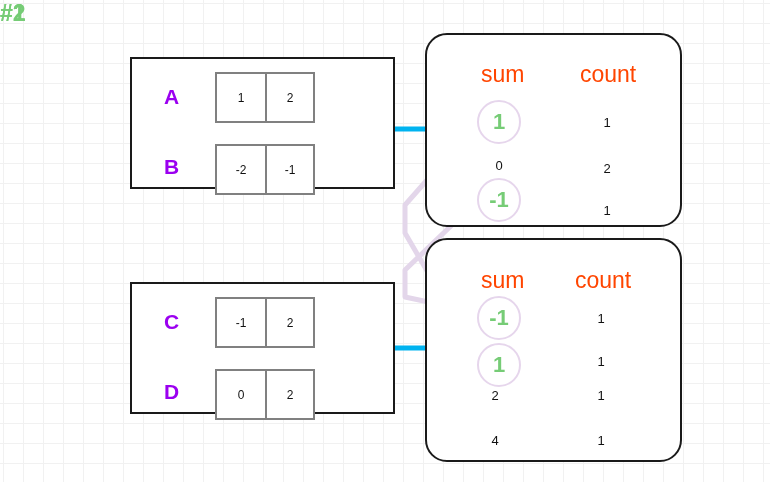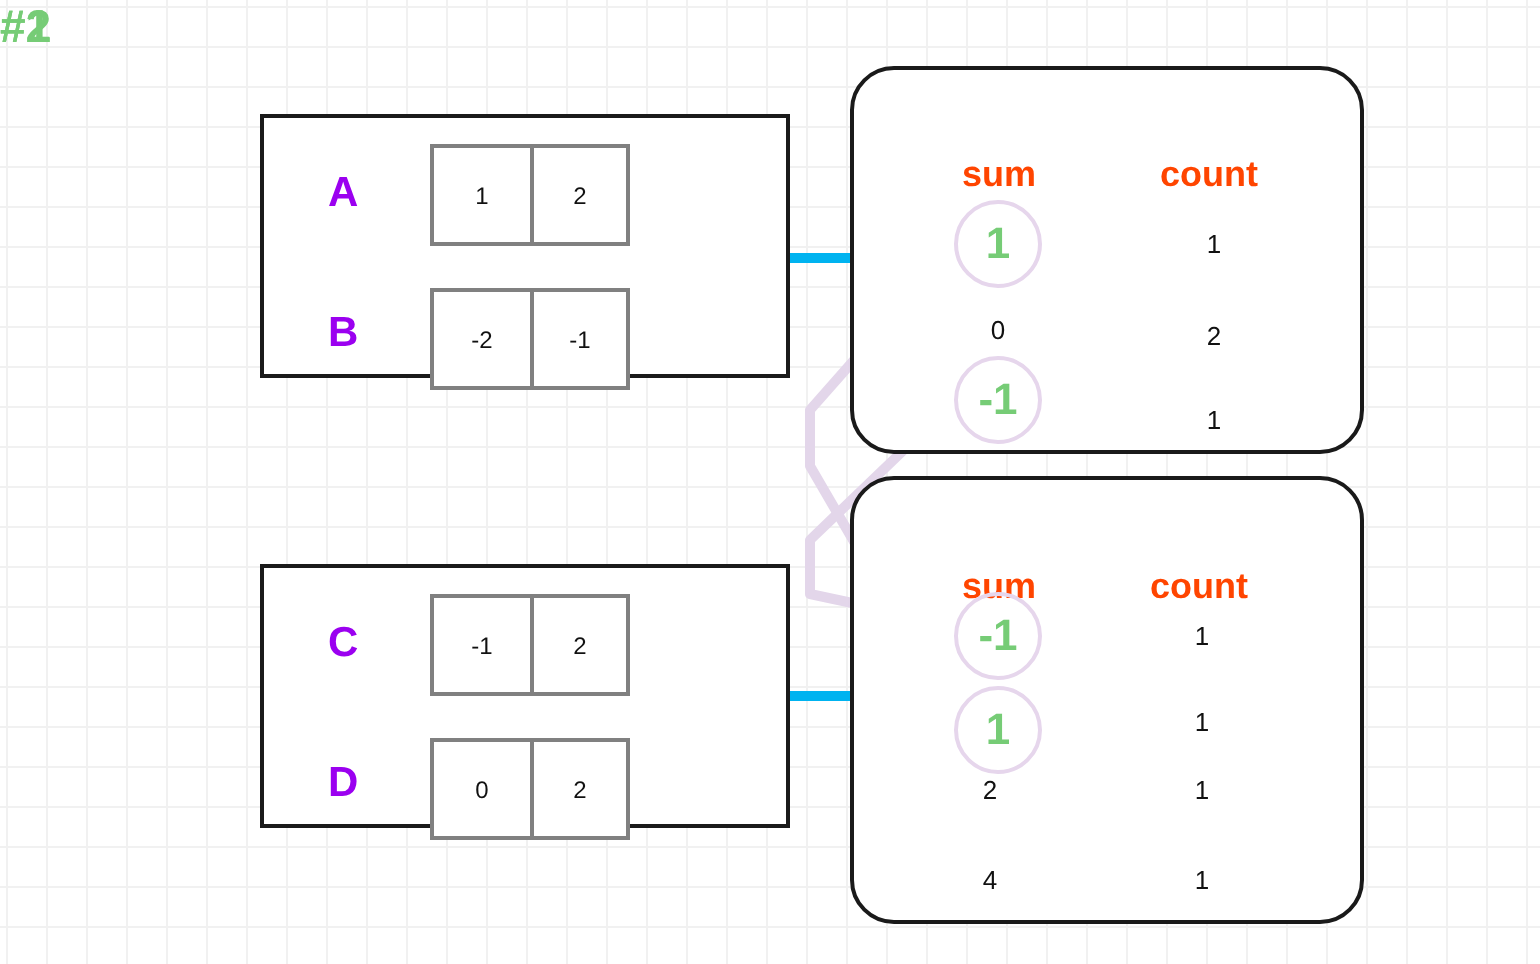--- a/index.html
+++ b/index.html
@@ -92,23 +92,22 @@
     border: 2px solid #1a1a1a;
     border-radius: 22px;
     background: #ffffff;
   }
   #agg-1 { left: 425px; top: 33px;  width: 257px; height: 194px; }
   #agg-2 { left: 425px; top: 238px; width: 257px; height: 224px; }
 
   .agg-head {
     position: absolute;
     color: #ff4500;
-    font-size: 18px;
-    font-weight: bold;
-    margin-top: 16px;
+    font-size: 23px;
+    font-weight: normal;
   }
 
   .agg-val {
     position: absolute;
     font-size: 13px;
     color: #111111;
     text-align: center;
     transform: translate(-50%, -50%);
     white-space: nowrap;
   }

